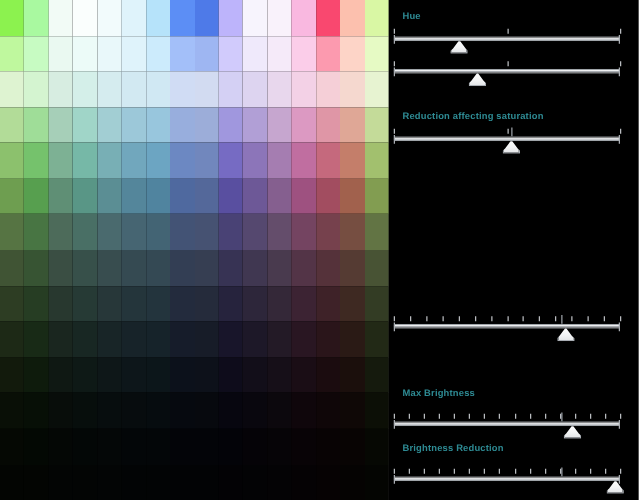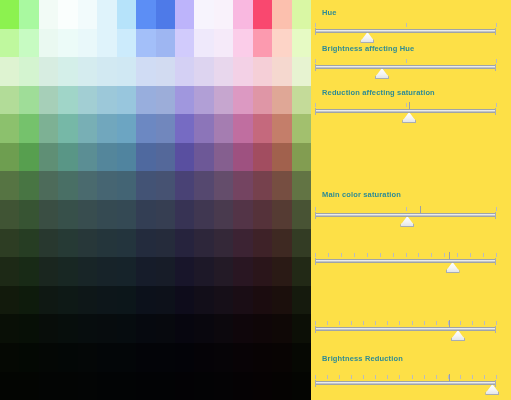--- a/index.html
+++ b/index.html
@@ -17,21 +17,21 @@
     display:flex;flex-direction:column;
     background:#000;
   }
   .pal-row{display:flex;flex:1 1 0;width:100%;}
   .pal-cell{flex:1 1 0;height:100%;}
 
   
   #controls{
     position:relative;
     width:200px;height:400px;
-    background:#fde047;
+    background:#000000;
     padding:0;
   }
   .ctrl{
     position:absolute;
     left:0;width:200px;
   }
   .ctrl-label{
     font-size:7.5px;
     font-weight:bold;
     color:#2e8b94;
@@ -358,21 +358,20 @@
             <div class="tick" style="left: 50%;"></div>
             <div class="tick" style="left: 100%;"></div>
           </div>
           <div class="track"></div>
           <div class="track-cap" style="left: 0px;"></div>
           <div class="track-cap" style="right: 0px;"></div>
           <div class="handle" style="left: 29%;"></div>
         </div>
       </div>
       <div class="ctrl" style="top: 44px;">
-        <div class="ctrl-label" style="color: rgb(46, 139, 148);">Brightness affecting Hue</div>
         <div class="slider" style="margin-top: 4px;">
           <div class="ticks">
             <div class="tick" style="left: 0%;"></div>
             <div class="tick" style="left: 50%;"></div>
             <div class="tick" style="left: 100%;"></div>
           </div>
           <div class="track"></div>
           <div class="track-cap" style="left: 0px;"></div>
           <div class="track-cap" style="right: 0px;"></div>
           <div class="handle" style="left: 37%;"></div>
@@ -384,35 +383,20 @@
           <div class="ticks">
             <div class="tick" style="left: 0%;"></div>
             <div class="tick" style="left: 50%;"></div>
             <div class="tick" style="left: 100%;"></div>
             <div class="tick major" style="left: 52%;"></div>
           </div>
           <div class="track"></div>
           <div class="track-cap" style="left: 0px;"></div>
           <div class="track-cap" style="right: 0px;"></div>
           <div class="handle" style="left: 52%;"></div>
-        </div>
-      </div>
-      <div class="ctrl" style="top: 190px;">
-        <div class="ctrl-label" style="color: rgb(46, 139, 148);">Main color saturation</div>
-        <div class="slider" style="margin-top: 6px;">
-          <div class="ticks">
-            <div class="tick" style="left: 0%;"></div>
-            <div class="tick" style="left: 50%;"></div>
-            <div class="tick" style="left: 100%;"></div>
-            <div class="tick major" style="left: 58%;"></div>
-          </div>
-          <div class="track"></div>
-          <div class="track-cap" style="left: 0px;"></div>
-          <div class="track-cap" style="right: 0px;"></div>
-          <div class="handle" style="left: 51%;"></div>
         </div>
       </div>
       <div class="ctrl" style="top: 242px;">
         <div class="slider" style="margin-top: 10px;">
           <div class="ticks">
             <div class="tick" style="left: 0%;"></div>
             <div class="tick" style="left: 7.14286%;"></div>
             <div class="tick" style="left: 14.2857%;"></div>
             <div class="tick" style="left: 21.4286%;"></div>
             <div class="tick" style="left: 28.5714%;"></div>
@@ -428,20 +412,21 @@
             <div class="tick" style="left: 100%;"></div>
             <div class="tick major" style="left: 74%;"></div>
           </div>
           <div class="track"></div>
           <div class="track-cap" style="left: 0px;"></div>
           <div class="track-cap" style="right: 0px;"></div>
           <div class="handle" style="left: 76%;"></div>
         </div>
       </div>
       <div class="ctrl" style="top: 310px;">
+        <div class="ctrl-label" style="color: rgb(46, 139, 148);">Max Brightness</div>
         <div class="slider" style="margin-top: 10px;">
           <div class="ticks">
             <div class="tick" style="left: 0%;"></div>
             <div class="tick" style="left: 6.66667%;"></div>
             <div class="tick" style="left: 13.3333%;"></div>
             <div class="tick" style="left: 20%;"></div>
             <div class="tick" style="left: 26.6667%;"></div>
             <div class="tick" style="left: 33.3333%;"></div>
             <div class="tick" style="left: 40%;"></div>
             <div class="tick" style="left: 46.6667%;"></div>

